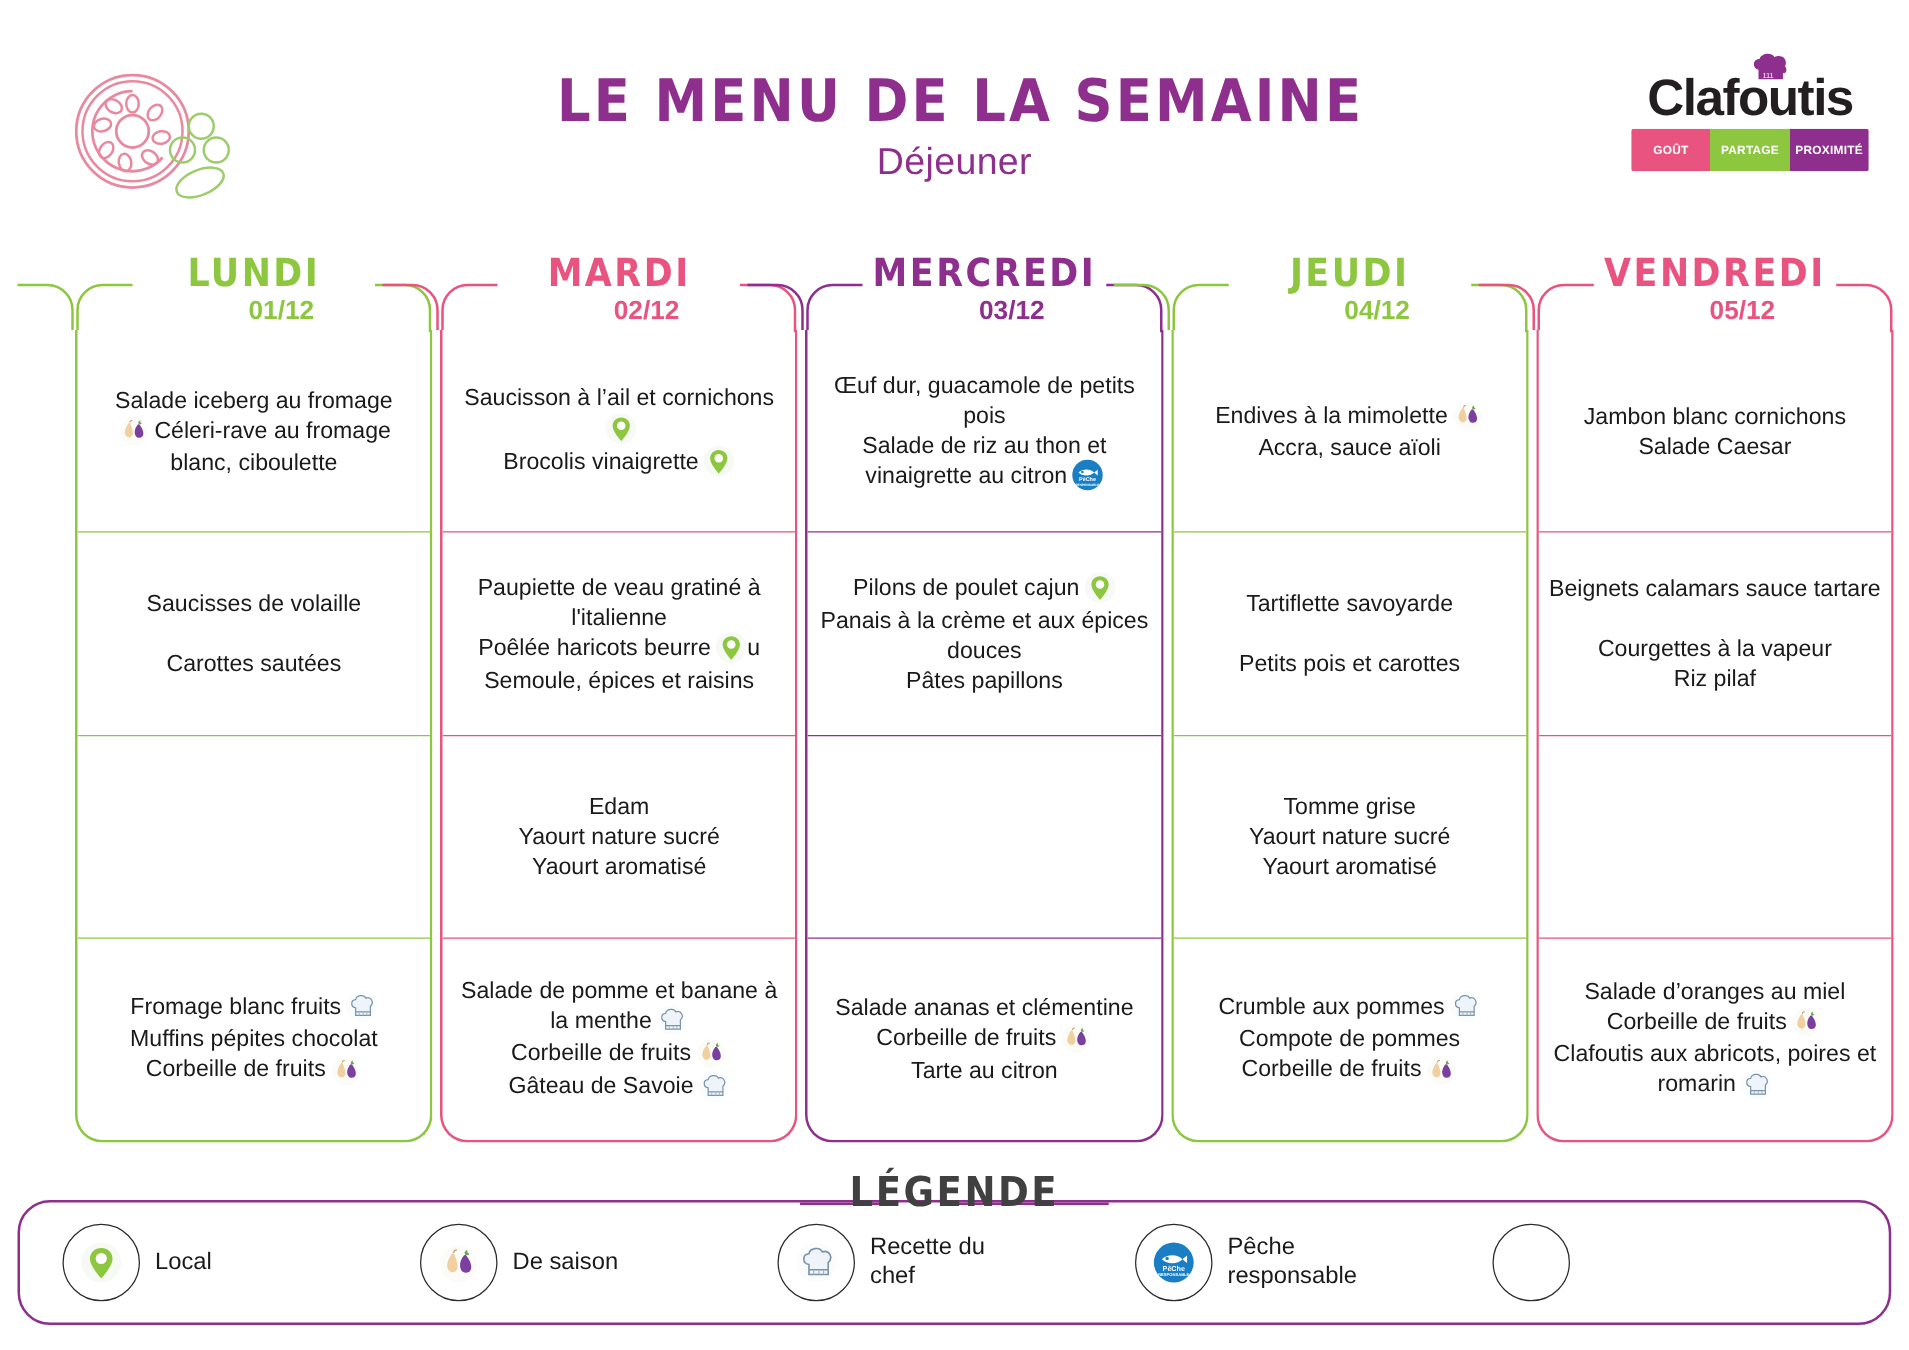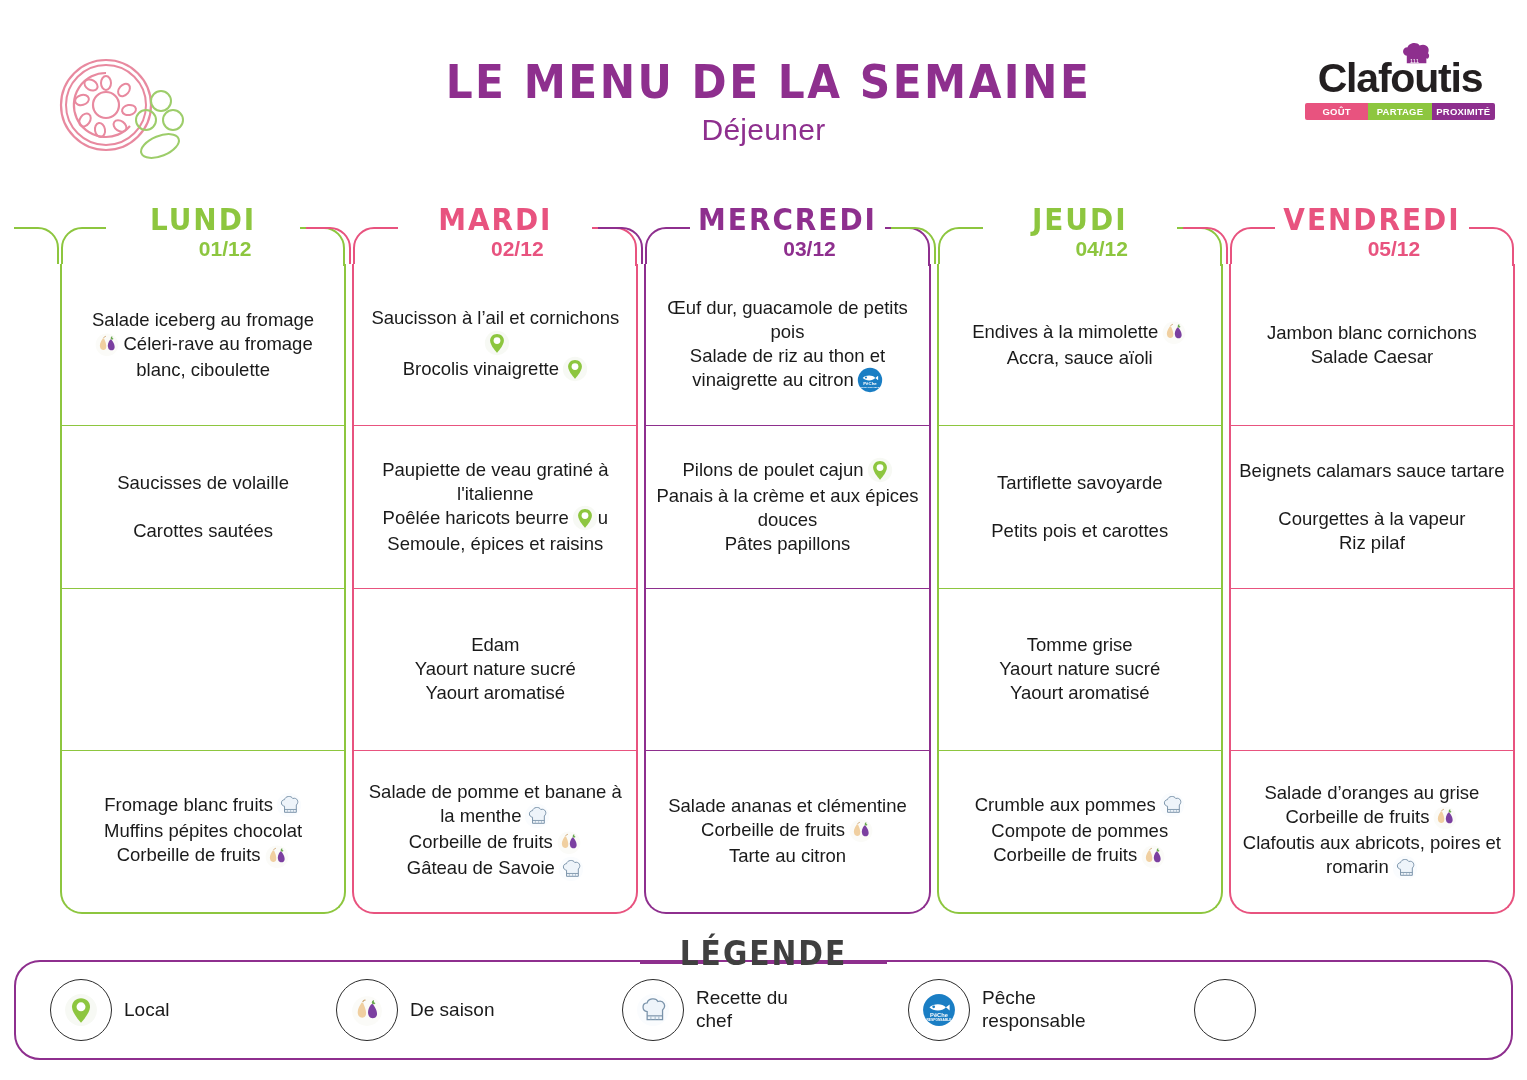--- a/index.html
+++ b/index.html
@@ -75,21 +75,21 @@
   .logo-hat {
     position: absolute;
     top: -17px;
     left: 95px;
     width: 34px;
     height: 26px;
   }
   .logo-tags {
     display: flex;
     margin-top: 4px;
-    height: 17px;
+    height: 34px;
     border-radius: 2px;
     overflow: hidden;
   }
   .logo-tag {
     flex: 1;
     font-family: "Liberation Sans", sans-serif;
     font-size: 9.5px;
     font-weight: bold;
     color: #ffffff;
     letter-spacing: .2px;
@@ -587,21 +587,21 @@
             <div class="dish">&nbsp;</div>
             <div class="dish"><span class="dish-line">Courgettes à la vapeur</span></div>
             <div class="dish"><span class="dish-line">Riz pilaf</span></div>
           </div>
         </div>
         <div class="course">
           <div class="course-inner">&nbsp;</div>
         </div>
         <div class="course">
           <div class="course-inner">
-            <div class="dish"><span class="dish-line">Salade d’oranges au grise</span></div>
+            <div class="dish"><span class="dish-line">Salade d’oranges au miel</span></div>
             <div class="dish"><span class="dish-line">Corbeille de fruits</span><span class="badge"><svg viewBox="0 0 32 32">
                   <circle cx="16" cy="17" r="14" fill="#fbfbf8"></circle>
         <path d="M11 9 C9 12 6.5 16 7.5 20 C8.4 24 14 24.5 15 20.5 C15.8 17 13.5 12 12.4 9.3 Z" fill="#f0cfa0"></path>
         <path d="M12 8.6 C12.6 7 13.6 6.4 14.6 6.8" stroke="#c9a06a" stroke-width="1.1" fill="none"></path>
         <path d="M20 10.5 C17.6 13.5 16 17.5 17.6 21.2 C19.2 25 25 24.4 25.4 20.2 C25.8 16.4 23 12.4 21.3 10.4 Z" fill="#7b3fa0"></path>
         <path d="M20.8 10.2 C20 8.4 21 6.8 22.6 6.6 C22 8.2 22.8 9.2 24 9.4 C23.4 10.6 22 10.8 20.8 10.2 Z" fill="#6aa84f"></path>
                 </svg></span></div>
             <div class="dish wrap"><span class="dish-line">Clafoutis aux abricots, poires et romarin</span><span class="badge"><svg viewBox="0 0 32 32">
                   <circle cx="16" cy="16" r="15" fill="#fafcfe"></circle>
         <path d="M10.5 25 L10.5 17.5 C5.5 17 5.2 9.8 10.5 9.4 C11.2 5 18.8 4 20.6 8 C26 6.2 29 12.5 25 16 L25 25 Z" fill="#eef4fa" stroke="#7a93aa" stroke-width="1.2"></path>

